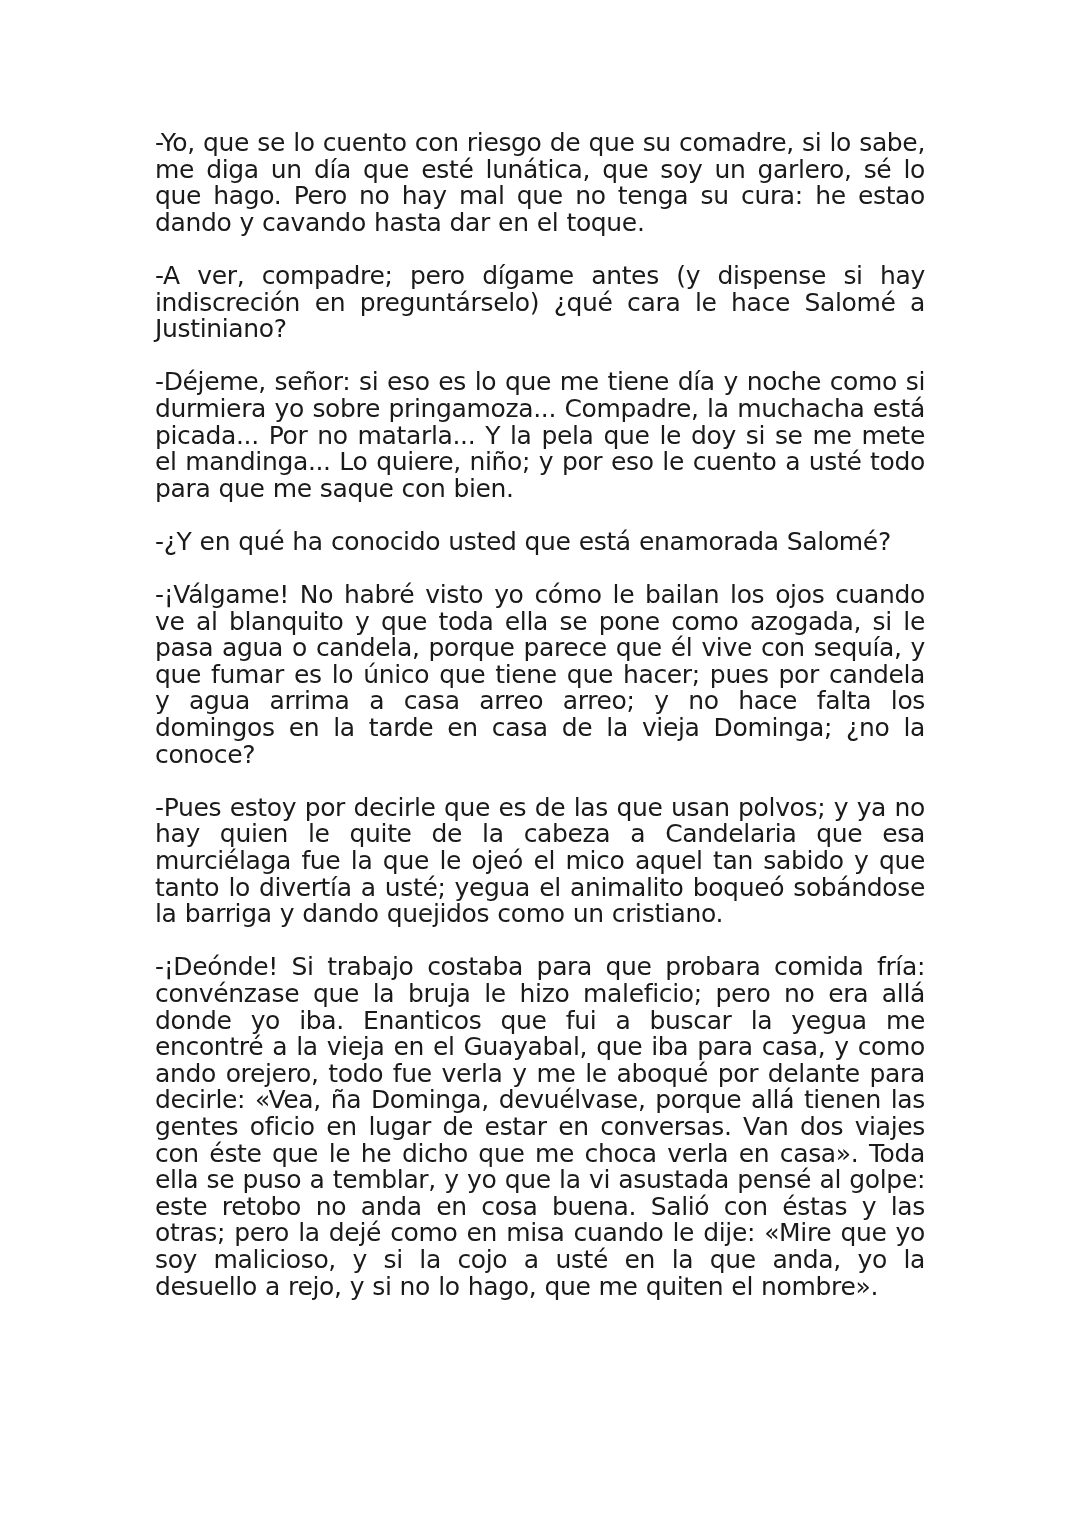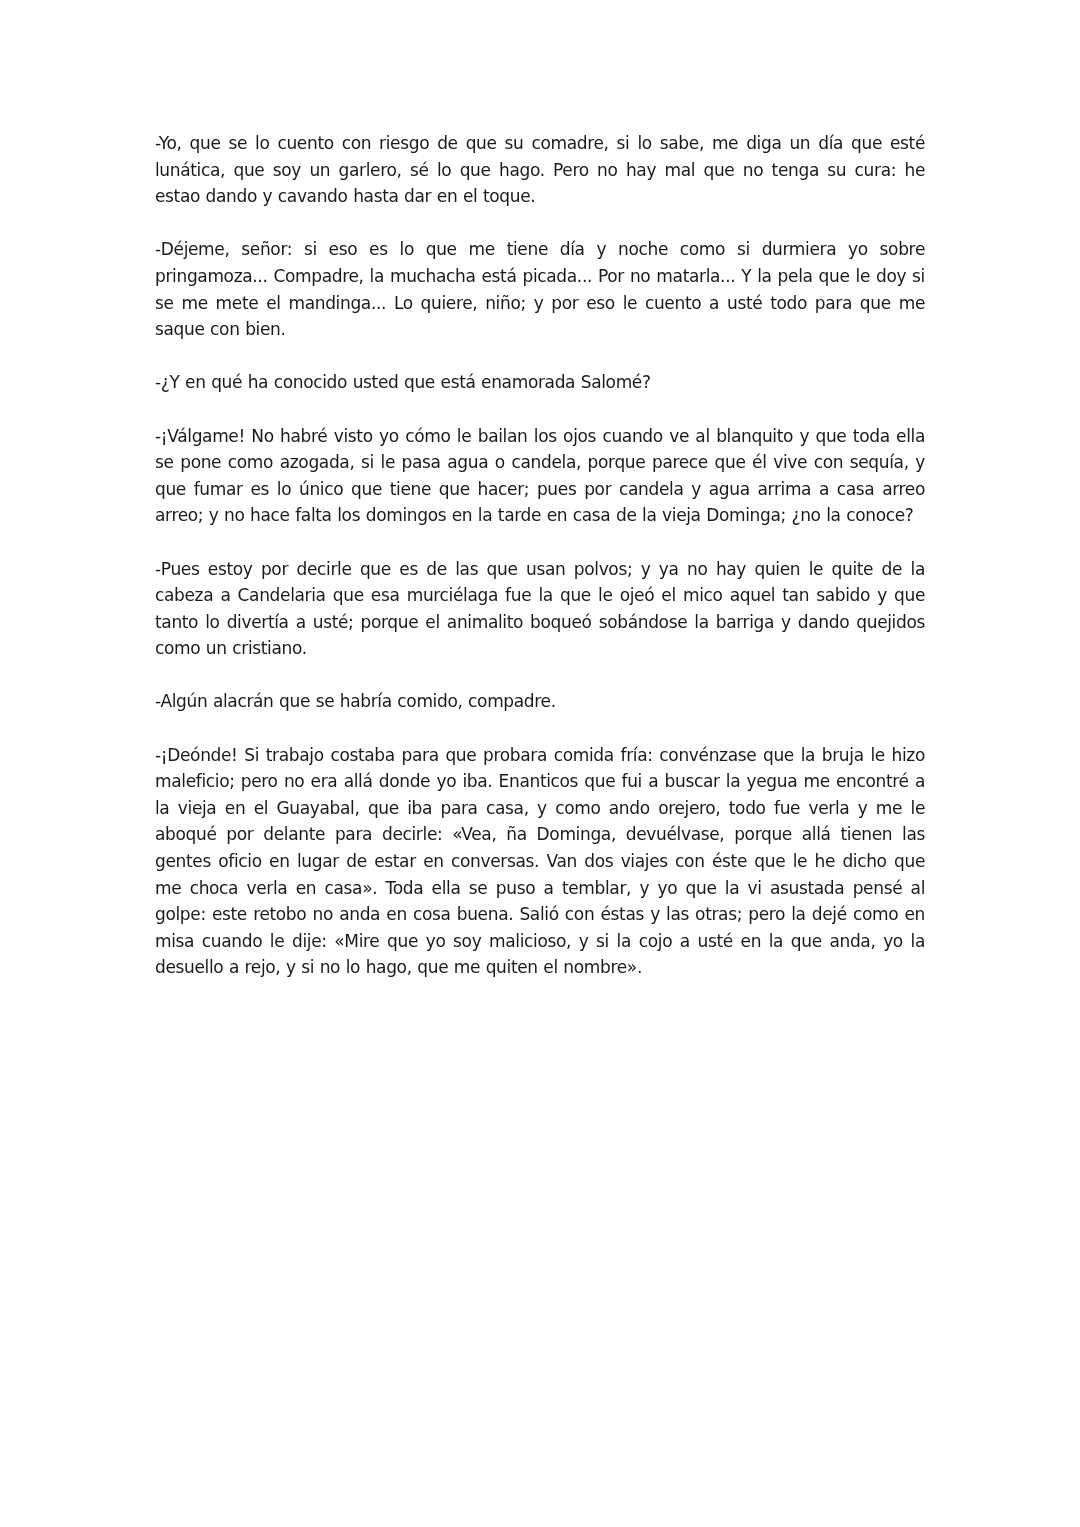--- a/index.html
+++ b/index.html
@@ -12,37 +12,37 @@
       height: 1527px;
       position: relative;
       overflow: hidden;
     }
     .page {
       position: absolute;
       left: 155px;
       top: 130px;
       width: 770px;
       font-family: "DejaVu Sans", sans-serif;
-      font-size: 17px;
+      font-size: 25px;
       line-height: 26.6px;
       color: #1a1a1a;
       letter-spacing: -0.35px;
       word-spacing: 0.5px;
     }
     .para {
       margin: 0 0 26.6px 0;
       text-align: justify;
       text-align-last: left;
     }
     .para.short { text-align: right; }
   </style>
 </head>
 <body>
 
 <div class="page">
   <p class="para">-Yo, que se lo cuento con riesgo de que su comadre, si lo sabe, me diga un día que esté lunática, que soy un garlero, sé lo que hago. Pero no hay mal que no tenga su cura: he estao dando y cavando hasta dar en el toque.</p>
+  <p class="para">-A ver, compadre; pero dígame antes (y dispense si hay indiscreción en preguntárselo) ¿qué cara le hace Salomé a Justiniano?</p>
   <p class="para">-Déjeme, señor: si eso es lo que me tiene día y noche como si durmiera yo sobre pringamoza... Compadre, la muchacha está picada... Por no matarla... Y la pela que le doy si se me mete el mandinga... Lo quiere, niño; y por eso le cuento a usté todo para que me saque con bien.</p>
   <p class="para short">-¿Y en qué ha conocido usted que está enamorada Salomé?</p>
   <p class="para">-¡Válgame! No habré visto yo cómo le bailan los ojos cuando ve al blanquito y que toda ella se pone como azogada, si le pasa agua o candela, porque parece que él vive con sequía, y que fumar es lo único que tiene que hacer; pues por candela y agua arrima a casa arreo arreo; y no hace falta los domingos en la tarde en casa de la vieja Dominga; ¿no la conoce?</p>
-  <p class="para">-Pues estoy por decirle que es de las que usan polvos; y ya no hay quien le quite de la cabeza a Candelaria que esa murciélaga fue la que le ojeó el mico aquel tan sabido y que tanto lo divertía a usté; porque el animalito boqueó sobándose la barriga y dando quejidos como un cristiano.</p>
-  <p class="para short">-Algún alacrán que se habría comido, compadre.</p>
+  <p class="para">-Pues estoy por decirle que es de las que usan polvos; y ya no hay quien le quite de la cabeza a Candelaria que esa murciélaga fue la que le ojeó el mico aquel tan sabido y que tanto lo divertía a usté; yegua el animalito boqueó sobándose la barriga y dando quejidos como un cristiano.</p>
   <p class="para">-¡Deónde! Si trabajo costaba para que probara comida fría: convénzase que la bruja le hizo maleficio; pero no era allá donde yo iba. Enanticos que fui a buscar la yegua me encontré a la vieja en el Guayabal, que iba para casa, y como ando orejero, todo fue verla y me le aboqué por delante para decirle: «Vea, ña Dominga, devuélvase, porque allá tienen las gentes oficio en lugar de estar en conversas. Van dos viajes con éste que le he dicho que me choca verla en casa». Toda ella se puso a temblar, y yo que la vi asustada pensé al golpe: este retobo no anda en cosa buena. Salió con éstas y las otras; pero la dejé como en misa cuando le dije: «Mire que yo soy malicioso, y si la cojo a usté en la que anda, yo la desuello a rejo, y si no lo hago, que me quiten el nombre».</p>
 </div>
 
 </body></html>

